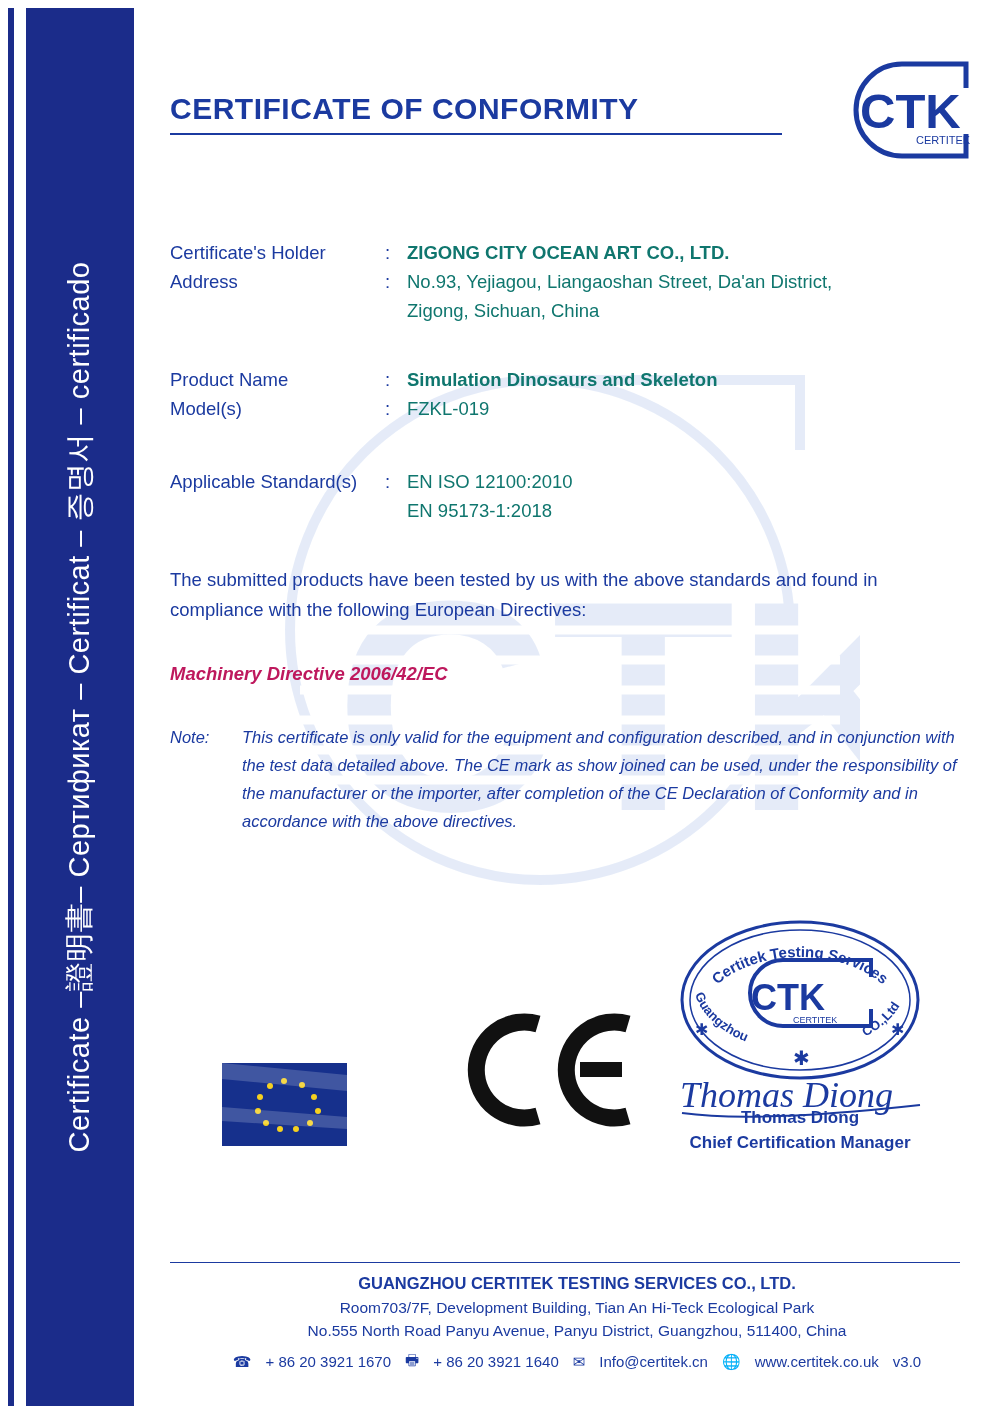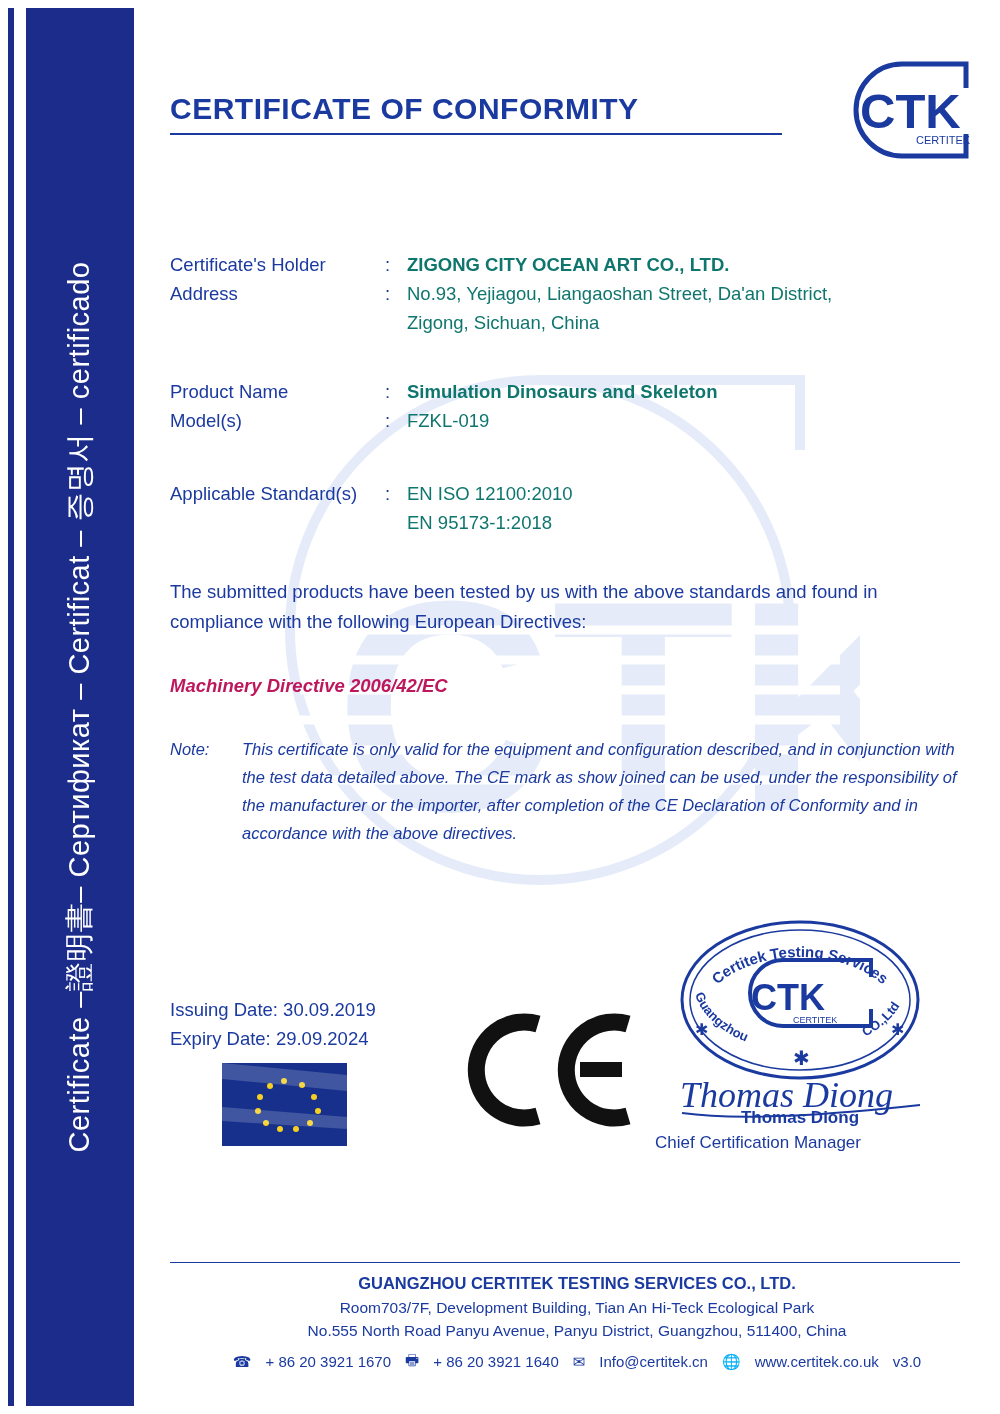--- a/index.html
+++ b/index.html
@@ -107,21 +107,21 @@
     left: 672px;
     top: 58px;
     width: 130px;
     height: 105px;
   }
 
   
   .fields {
     position: absolute;
     left: 0;
-    top: 250px;
+    top: 238px;
     width: 790px;
     color: #1b3aa0;
     font-size: 18.5px;
   }
   .row {
     display: flex;
     align-items: flex-start;
     line-height: 29px;
   }
   .lbl {
@@ -213,23 +213,23 @@
     text-align: center;
     font-size: 17px;
     font-weight: bold;
     color: #1b3aa0;
   }
   .sig-role {
     position: absolute;
     left: 485px;
     top: 1133px;
     width: 290px;
-    text-align: left;
+    text-align: center;
     font-size: 17px;
-    font-weight: normal;
+    font-weight: bold;
     color: #1b3aa0;
   }
 
   
   .footer-rule {
     position: absolute;
     left: 0px;
     top: 1262px;
     width: 790px;
     border-bottom: 1.5px solid #1b3aa0;
@@ -348,24 +348,20 @@
 
       <div class="para">The submitted products have been tested by us with the above standards and found in compliance with the following European Directives:</div>
       <div class="directive">Machinery Directive 2006/42/EC</div>
 
       <div class="note">
         <div class="note-lbl">Note:</div>
         <div class="note-body">This certificate is only valid for the equipment and configuration described, and in conjunction with the test data detailed above. The CE mark as show joined can be used, under the responsibility of the manufacturer or the importer, after completion of the CE Declaration of Conformity and in accordance with the above directives.</div>
       </div>
     </div>
 
-    <div class="dates">
-      <div>Issuing Date: 30.09.2019</div>
-      <div>Expiry Date: 29.09.2024</div>
-    </div>
 
     <div class="eu-flag">
       <svg viewBox="0 0 125 83" width="125" height="83" aria-hidden="true">
         <rect x="0" y="0" width="125" height="83" fill="#16308c"></rect>
         <g fill="#f5d020">
           <circle cx="62" cy="18" r="3"></circle>
           <circle cx="80" cy="22" r="3"></circle>
           <circle cx="92" cy="34" r="3"></circle>
           <circle cx="96" cy="48" r="3"></circle>
           <circle cx="88" cy="60" r="3"></circle>

